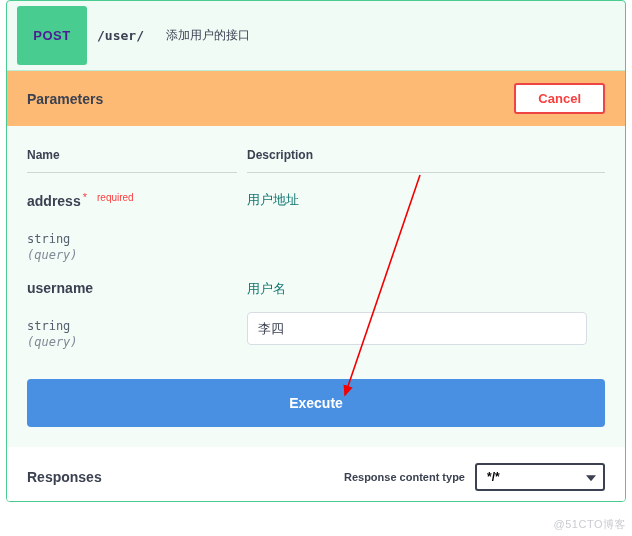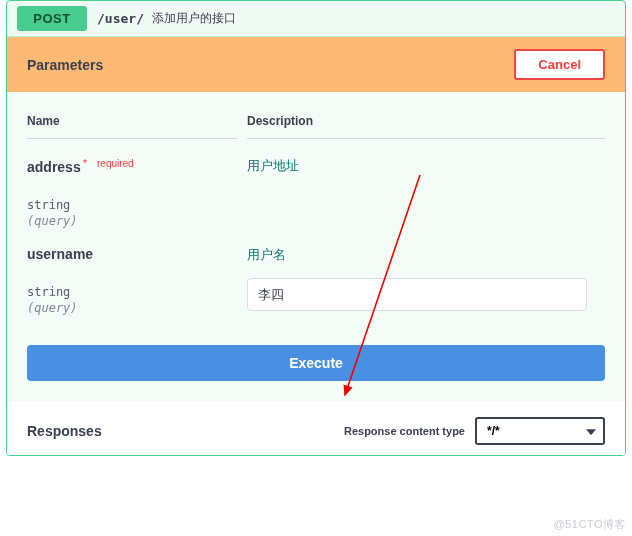--- a/index.html
+++ b/index.html
@@ -22,38 +22,38 @@
   }
   .op-header {
     display: flex;
     align-items: center;
     padding: 5px 10px;
     background: rgba(73,204,144,0.08);
     border-bottom: 1px solid rgba(73,204,144,0.3);
   }
   .method-badge {
     background: #49cc90;
-    color: #14532d;
-    font-weight: 700;
-    font-size: 13px;
-    padding: 5px 16px;
+    color: #4c1d95;
+    font-weight: 700;
+    font-size: 13px;
+    padding: 22px 16px;
     border-radius: 3px;
     min-width: 70px;
     text-align: center;
     letter-spacing: .5px;
   }
   .path {
     margin-left: 10px;
     font-family: ui-monospace, Menlo, Consolas, monospace;
     font-size: 13px;
     color: #3b4151;
     font-weight: 600;
   }
   .summary {
-    margin-left: 8px;
+    margin-left: 22px;
     font-size: 12px;
     color: #3b4151;
   }
   .section-row {
     display: flex;
     justify-content: space-between;
     align-items: center;
     padding: 12px 20px;
     background: #fdba74;
   }
@@ -141,21 +141,21 @@
     background: #fff;
   }
   .execute-btn {
     width: 100%;
     margin-top: 30px;
     background: #4990e2;
     color: #fff;
     border: none;
     font-weight: 700;
     font-size: 14px;
-    padding: 10px 0;
+    padding: 16px 0;
     border-radius: 4px;
     cursor: pointer;
   }
   .responses-row {
     display: flex;
     justify-content: space-between;
     align-items: center;
     padding: 16px 20px 10px 20px;
     background: #fff;
   }

